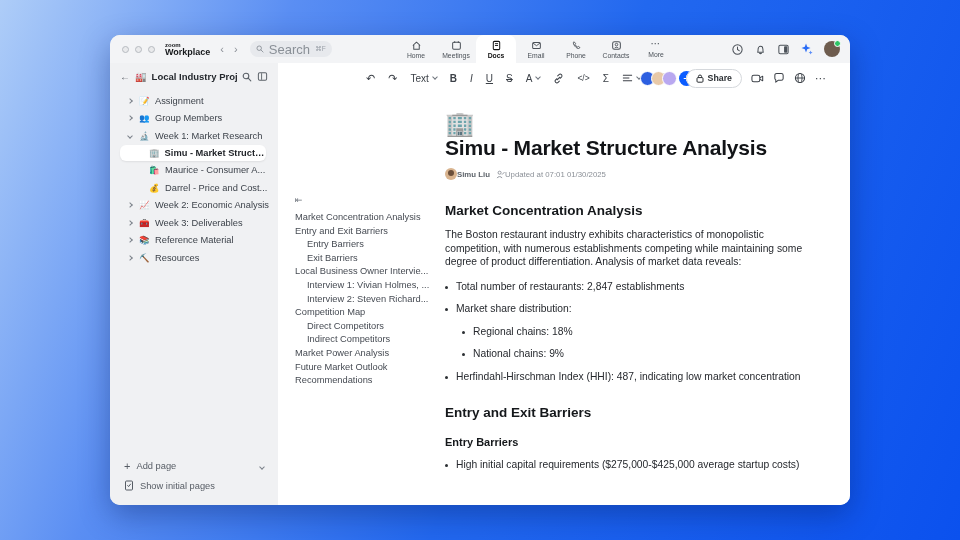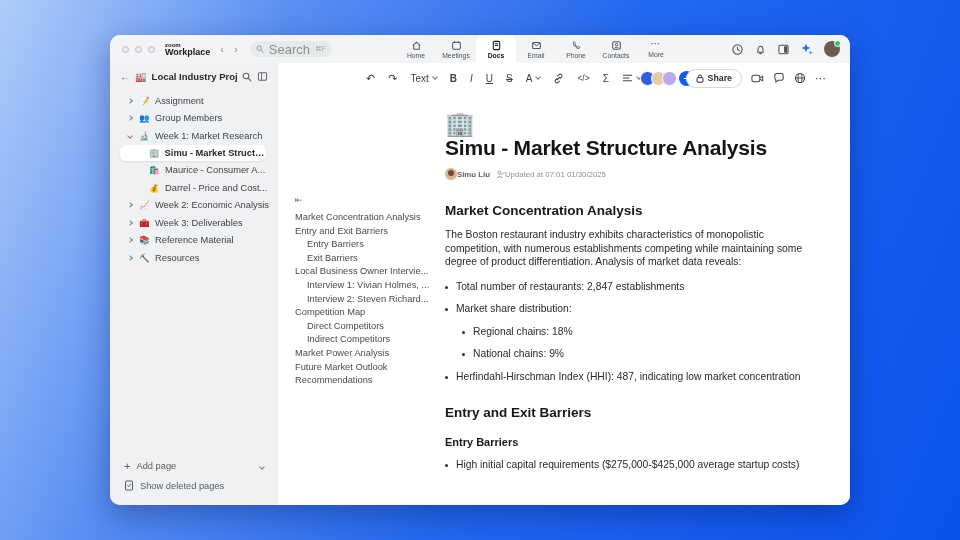--- a/index.html
+++ b/index.html
@@ -310,21 +310,21 @@
           <span class="spacer"></span>
           <span class="chev"><i class="chevd"></i></span>
         </div>
         <div class="sbrow">
           <span class="ticon-svg">
               <svg width="10" height="11" viewBox="0 0 10 11">
                 <rect x="1.5" y="1" width="7" height="9" rx="1" fill="none" stroke="#565c64" stroke-width="1"></rect>
                 <path d="M3.4 5.2 L4.6 6.6 L6.8 3.8" fill="none" stroke="#565c64" stroke-width="1"></path>
               </svg>
             </span>
-          <span>Show deleted pages</span>
+          <span>Show initial pages</span>
         </div>
       </div>
     </div>
 
     <div class="main">
 
       <div class="dtoolbar">
         <div class="tgroup">
           <span class="tbtn undo">↶</span>
           <span class="tbtn undo">↷</span>

